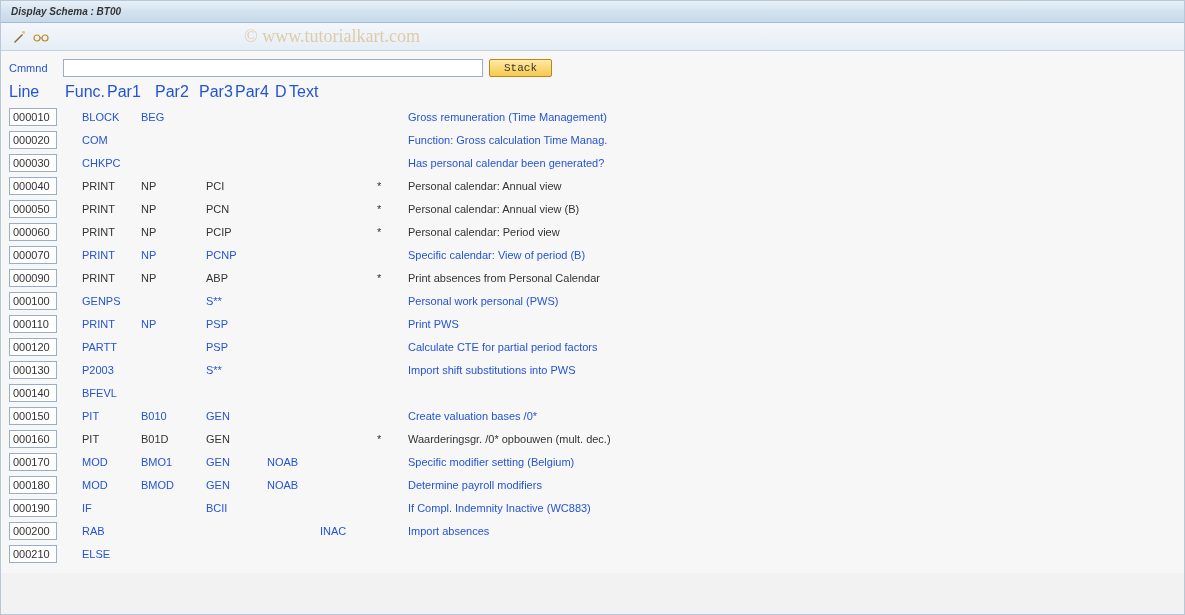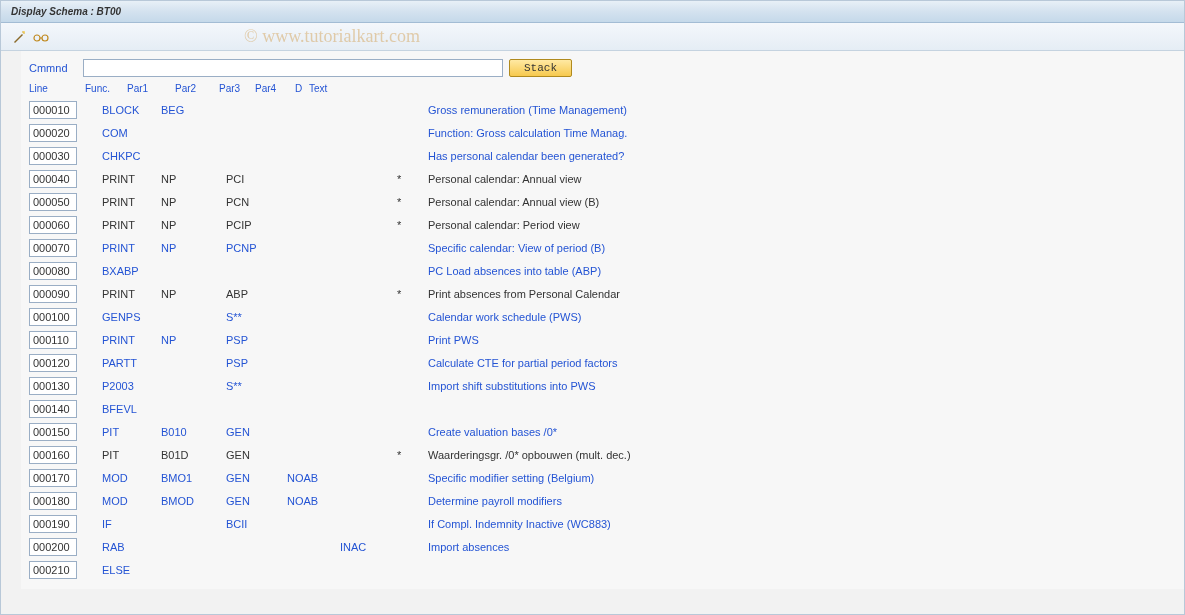--- a/index.html
+++ b/index.html
@@ -46,21 +46,20 @@
       top: 26px;
       font-size: 18px;
       color: rgba(200,130,20,0.35);
       font-family: Georgia, serif;
       pointer-events: none;
       z-index: 10;
     }
     .content {
       padding: 8px;
       background: #f7f7f7;
-      margin-left: 20px;
     }
     .cmd-row {
       display: flex;
       align-items: center;
       gap: 6px;
       margin-bottom: 4px;
     }
     .cmd-label {
       color: #2454d4;
       font-size: 11px;
@@ -80,21 +79,21 @@
       border-radius: 2px;
       padding: 1px 14px;
       font-size: 11px;
       color: #333;
       cursor: pointer;
       height: 18px;
       font-family: Liberation Mono, monospace;
     }
     .header-row {
       display: flex;
-      font-size: 10px;
+      font-size: 16px;
       color: #2454d4;
       padding: 2px 0 4px 0;
     }
     .data-row {
       display: flex;
       align-items: center;
       font-size: 11px;
       height: 23px;
       gap: 17px;
     }
@@ -234,49 +233,39 @@
       <div class="data-row">
         <div class="col-line"><input type="text" class="line-input" value="000070" style=""></div>
         <div class="col-func"><span class="cell">PRINT</span></div>
         <div class="col-par1"><span class="cell">NP</span></div>
         <div class="col-par2"><span class="cell">PCNP</span></div>
         <div class="col-par3"><span class="cell"></span></div>
         <div class="col-par4"><span class="cell"></span></div>
         <div class="col-d d-cell"></div>
         <div class="col-text"><span class="cell">Specific calendar: View of period (B)</span></div>
       </div>
-      <div class="data-row">
-        <div class="col-line"><input type="text" class="line-input" value="000080" style=""></div>
-        <div class="col-func"><span class="cell">BXABP</span></div>
-        <div class="col-par1"><span class="cell"></span></div>
-        <div class="col-par2"><span class="cell"></span></div>
-        <div class="col-par3"><span class="cell"></span></div>
-        <div class="col-par4"><span class="cell"></span></div>
-        <div class="col-d d-cell"></div>
-        <div class="col-text"><span class="cell">PC Load absences into table (ABP)</span></div>
-      </div>
       <div class="data-row non-link">
         <div class="col-line"><input type="text" class="line-input" value="000090" style=""></div>
         <div class="col-func"><span class="cell">PRINT</span></div>
         <div class="col-par1"><span class="cell">NP</span></div>
         <div class="col-par2"><span class="cell">ABP</span></div>
         <div class="col-par3"><span class="cell"></span></div>
         <div class="col-par4"><span class="cell"></span></div>
         <div class="col-d d-cell">*</div>
         <div class="col-text"><span class="cell">Print absences from Personal Calendar</span></div>
       </div>
       <div class="data-row">
         <div class="col-line"><input type="text" class="line-input" value="000100" style=""></div>
         <div class="col-func"><span class="cell">GENPS</span></div>
         <div class="col-par1"><span class="cell"></span></div>
         <div class="col-par2"><span class="cell">S**</span></div>
         <div class="col-par3"><span class="cell"></span></div>
         <div class="col-par4"><span class="cell"></span></div>
         <div class="col-d d-cell"></div>
-        <div class="col-text"><span class="cell">Calendar work schedule (PWS)</span></div>
+        <div class="col-text"><span class="cell">Personal work personal (PWS)</span></div>
       </div>
       <div class="data-row">
         <div class="col-line"><input type="text" class="line-input" value="000110" style=""></div>
         <div class="col-func"><span class="cell">PRINT</span></div>
         <div class="col-par1"><span class="cell">NP</span></div>
         <div class="col-par2"><span class="cell">PSP</span></div>
         <div class="col-par3"><span class="cell"></span></div>
         <div class="col-par4"><span class="cell"></span></div>
         <div class="col-d d-cell"></div>
         <div class="col-text"><span class="cell">Print PWS</span></div>

